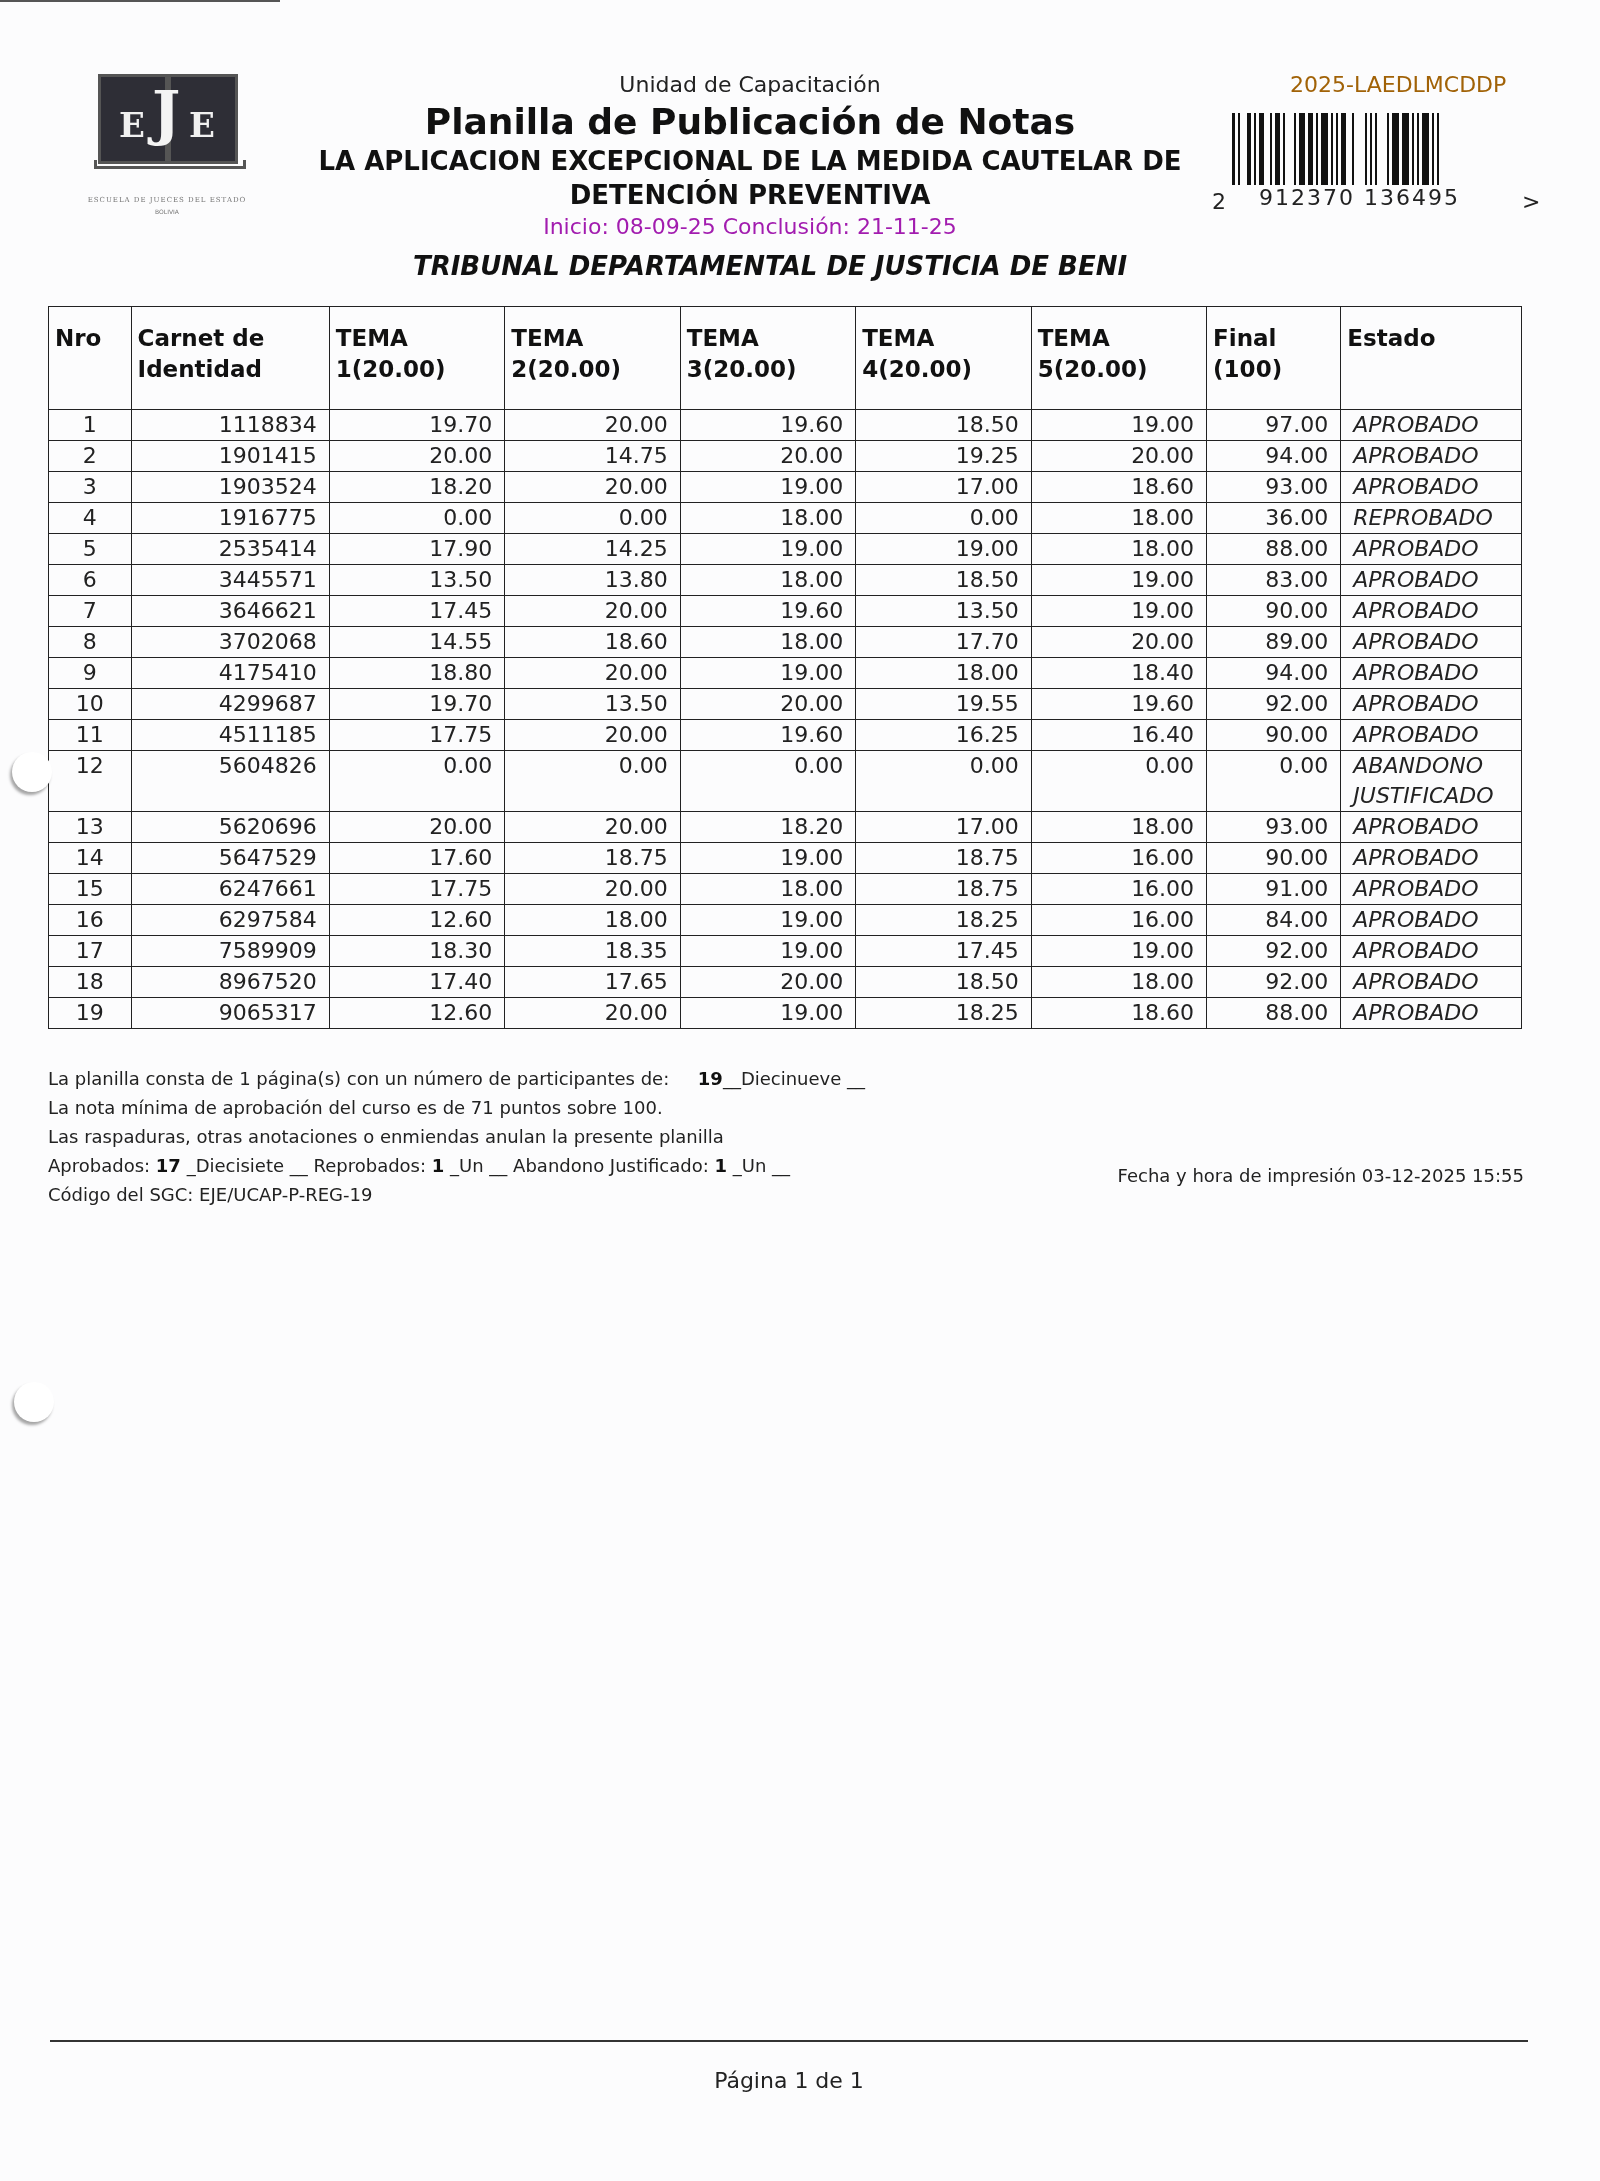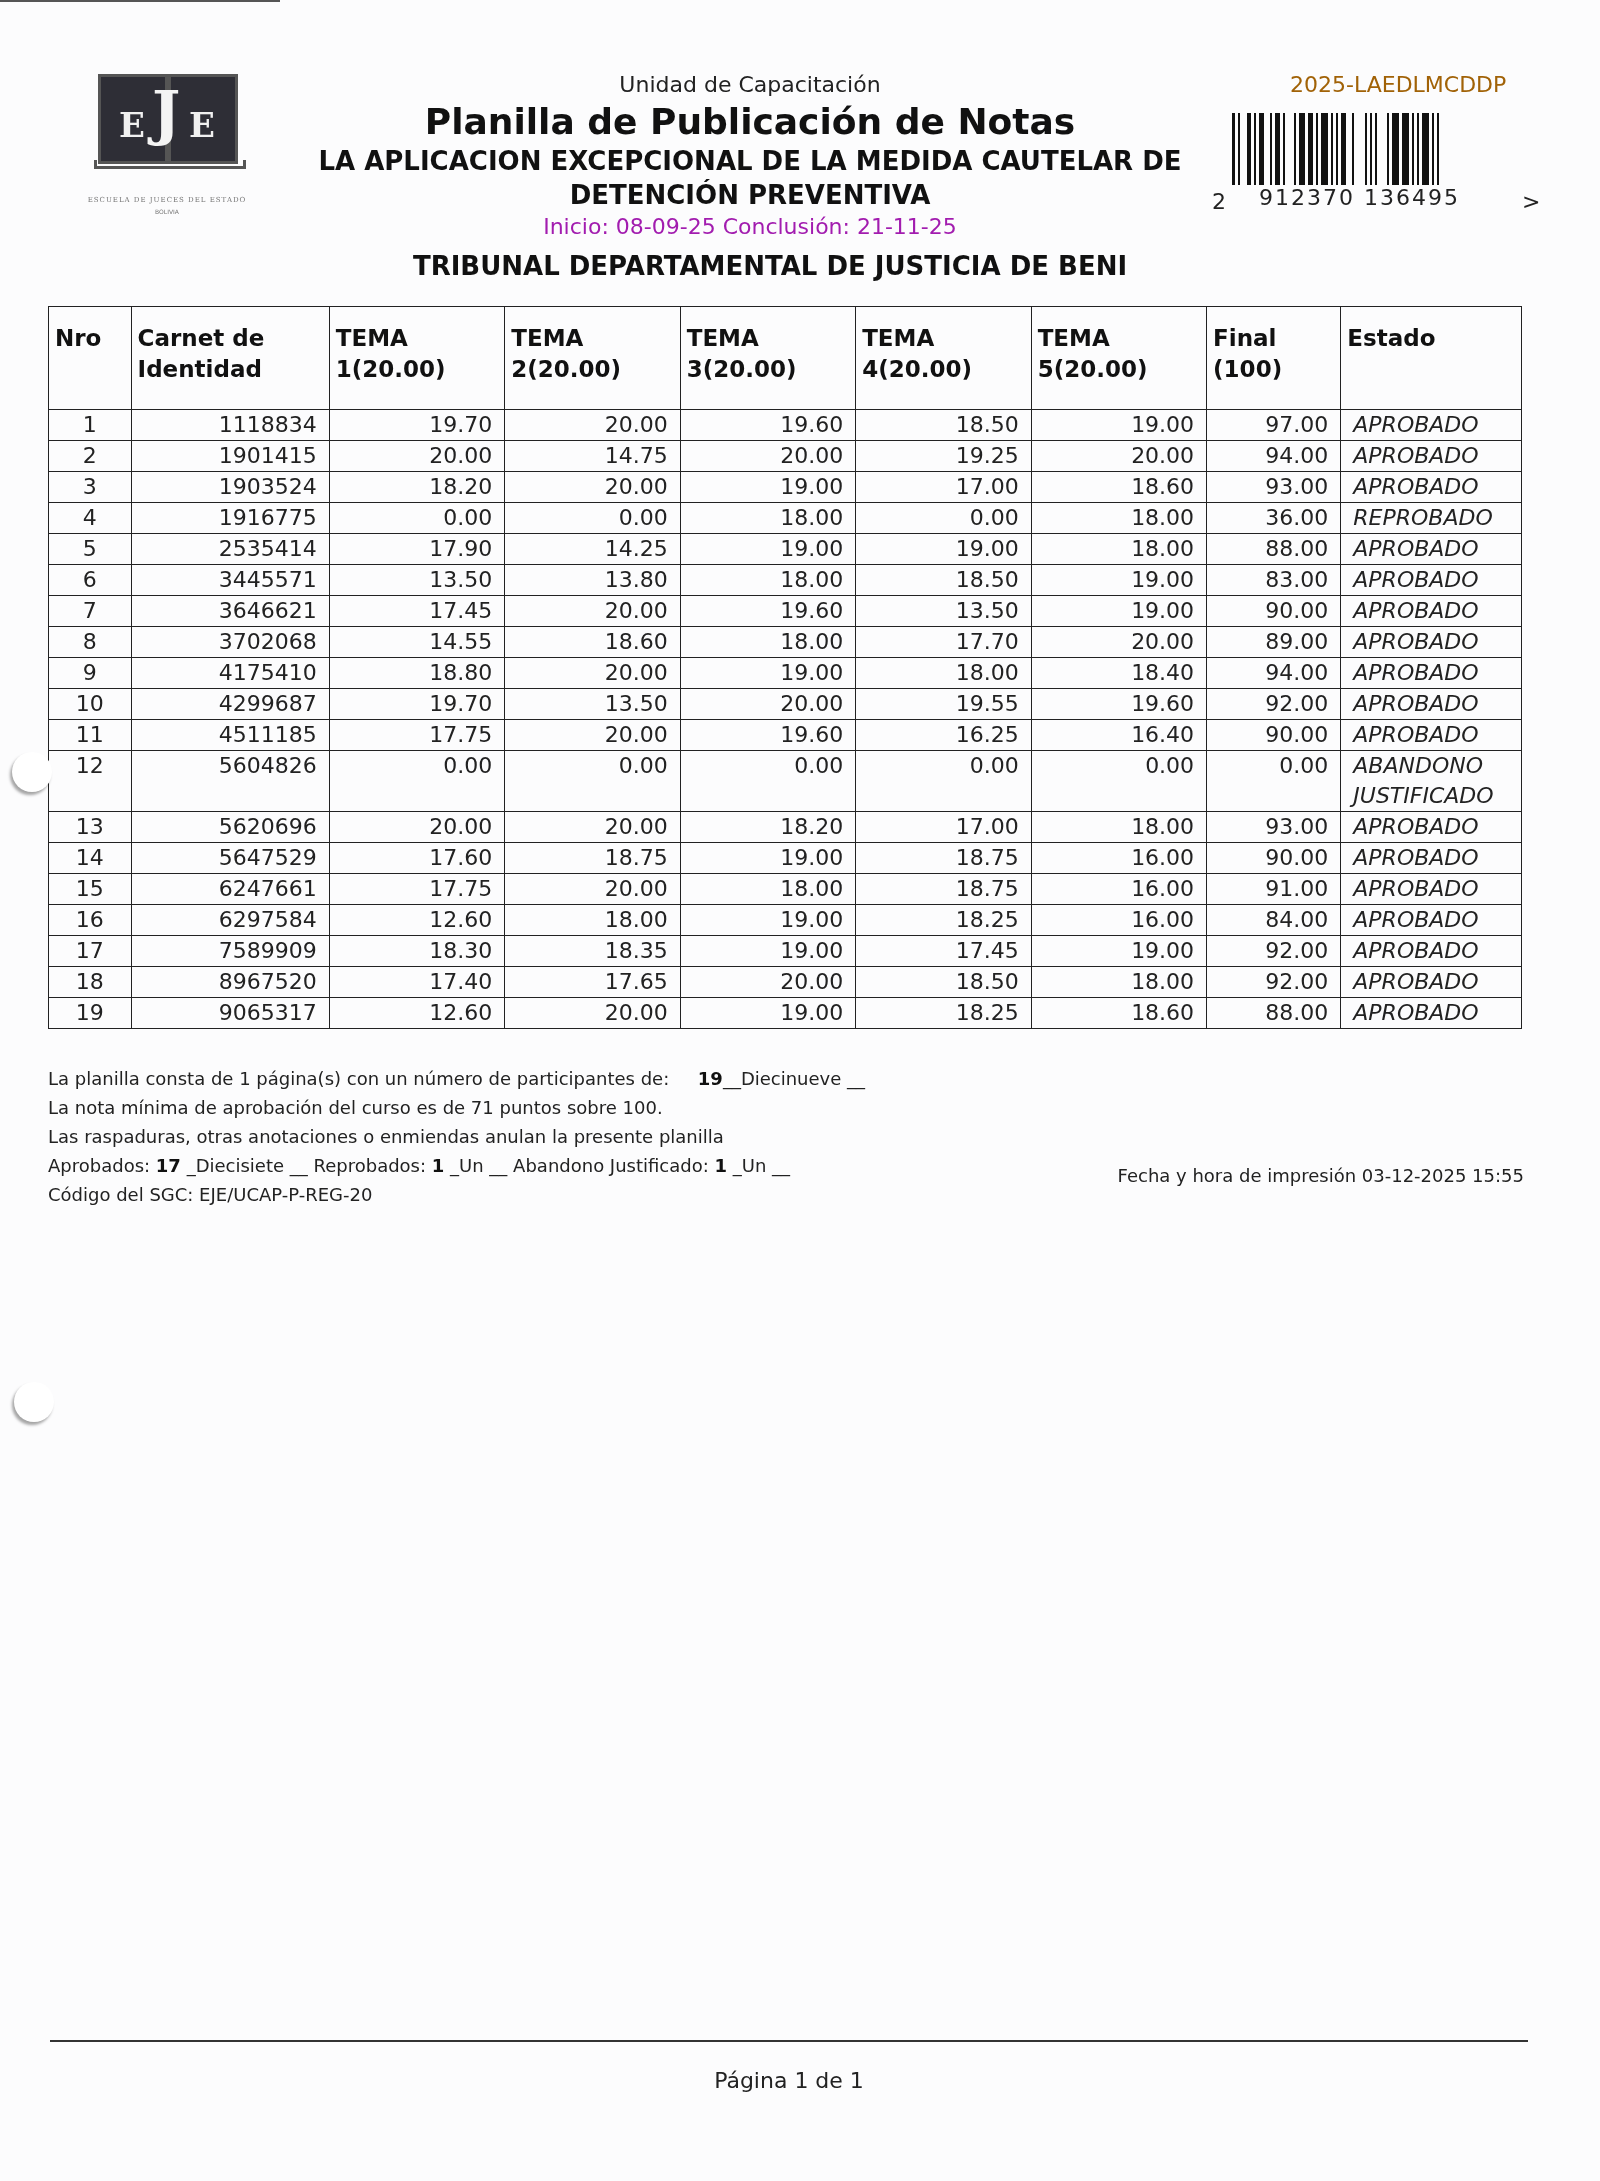--- a/index.html
+++ b/index.html
@@ -19,21 +19,21 @@
   .logo-j { position: absolute; left: 60px; top: 10px; font-family: "DejaVu Serif", serif; font-size: 60px; color: #f4f4f4; font-weight: bold; }
   .logo-base { position: absolute; left: 2px; top: 92px; width: 146px; height: 6px; border-bottom: 3px solid #555; border-left: 3px solid #555; border-right: 3px solid #555; }
   .logo-caption { position: absolute; left: 0; top: 128px; width: 210px; text-align: center; font-size: 7px; letter-spacing: 1px; color: #777; font-family: "DejaVu Serif", serif; }
   .logo-caption2 { position: absolute; left: 0; top: 140px; width: 210px; text-align: center; font-size: 6px; color: #777; }
 
   .header { position: absolute; left: 290px; top: 70px; width: 920px; text-align: center; }
   .h-unit { font-size: 22px; color: #222; line-height: 30px; }
   .h-title { font-size: 36px; font-weight: bold; line-height: 44px; }
   .h-course { font-size: 26px; font-weight: bold; line-height: 34px; }
   .h-dates { font-size: 22px; color: #a21caf; line-height: 30px; }
-  .h-tribunal { font-size: 26px; font-weight: bold; line-height: 40px; margin-top: 4px; padding-left: 40px; }
+  .h-tribunal { font-size: 26px; font-weight: bold; line-height: 40px; margin-top: 4px; padding-left: 40px; font-style: italic; }
 
   .code { position: absolute; left: 1290px; top: 72px; font-size: 22px; color: #a16207; }
   .barcode { position: absolute; left: 1232px; top: 113px; width: 260px; height: 100px; }
   .bars { position: absolute; left: 0; top: 0; width: 260px; height: 78px; display: flex; align-items: flex-start; }
   .bar { background: #111; height: 78px; margin-right: 3px; }
   .barcode-prefix { position: absolute; left: -20px; top: 76px; font-size: 22px; color: #222; }
   .barcode-num { position: absolute; left: 0; top: 72px; width: 255px; text-align: center; font-size: 22px; letter-spacing: 2px; color: #222; background: #fcfcfd; }
   .barcode-arrow { position: absolute; left: 290px; top: 76px; font-size: 22px; color: #222; }
 
   table.grades { position: absolute; left: 48px; top: 306px; width: 1474px; border-collapse: collapse; }
@@ -359,21 +359,21 @@
   <div>
     <span>La planilla consta de 1 página(s) con un número de participantes de:</span>&nbsp;&nbsp;&nbsp;&nbsp;&nbsp;<b>19</b><span>__Diecinueve __</span>
   </div>
   <div>La nota mínima de aprobación del curso es de 71 puntos sobre 100.</div>
   <div>Las raspaduras, otras anotaciones o enmiendas anulan la presente planilla</div>
   <div>
     <span>Aprobados:</span> <b>17</b> <span>_Diecisiete __</span>
     <span>Reprobados:</span> <b>1</b> <span>_Un __</span>
     <span>Abandono Justificado:</span> <b>1</b> <span>_Un __</span>
   </div>
-  <div>Código del SGC: EJE/UCAP-P-REG-20</div>
+  <div>Código del SGC: EJE/UCAP-P-REG-19</div>
 </div>
 <div class="print-date">Fecha y hora de impresión 03-12-2025 15:55</div>
 
 <div class="footer-line"></div>
 <div class="page-num">Página 1 de 1</div>
 
 <div class="punch" style="left:12px;top:752px"></div>
 <div class="punch" style="left:14px;top:1382px"></div>
 
 </body></html>

